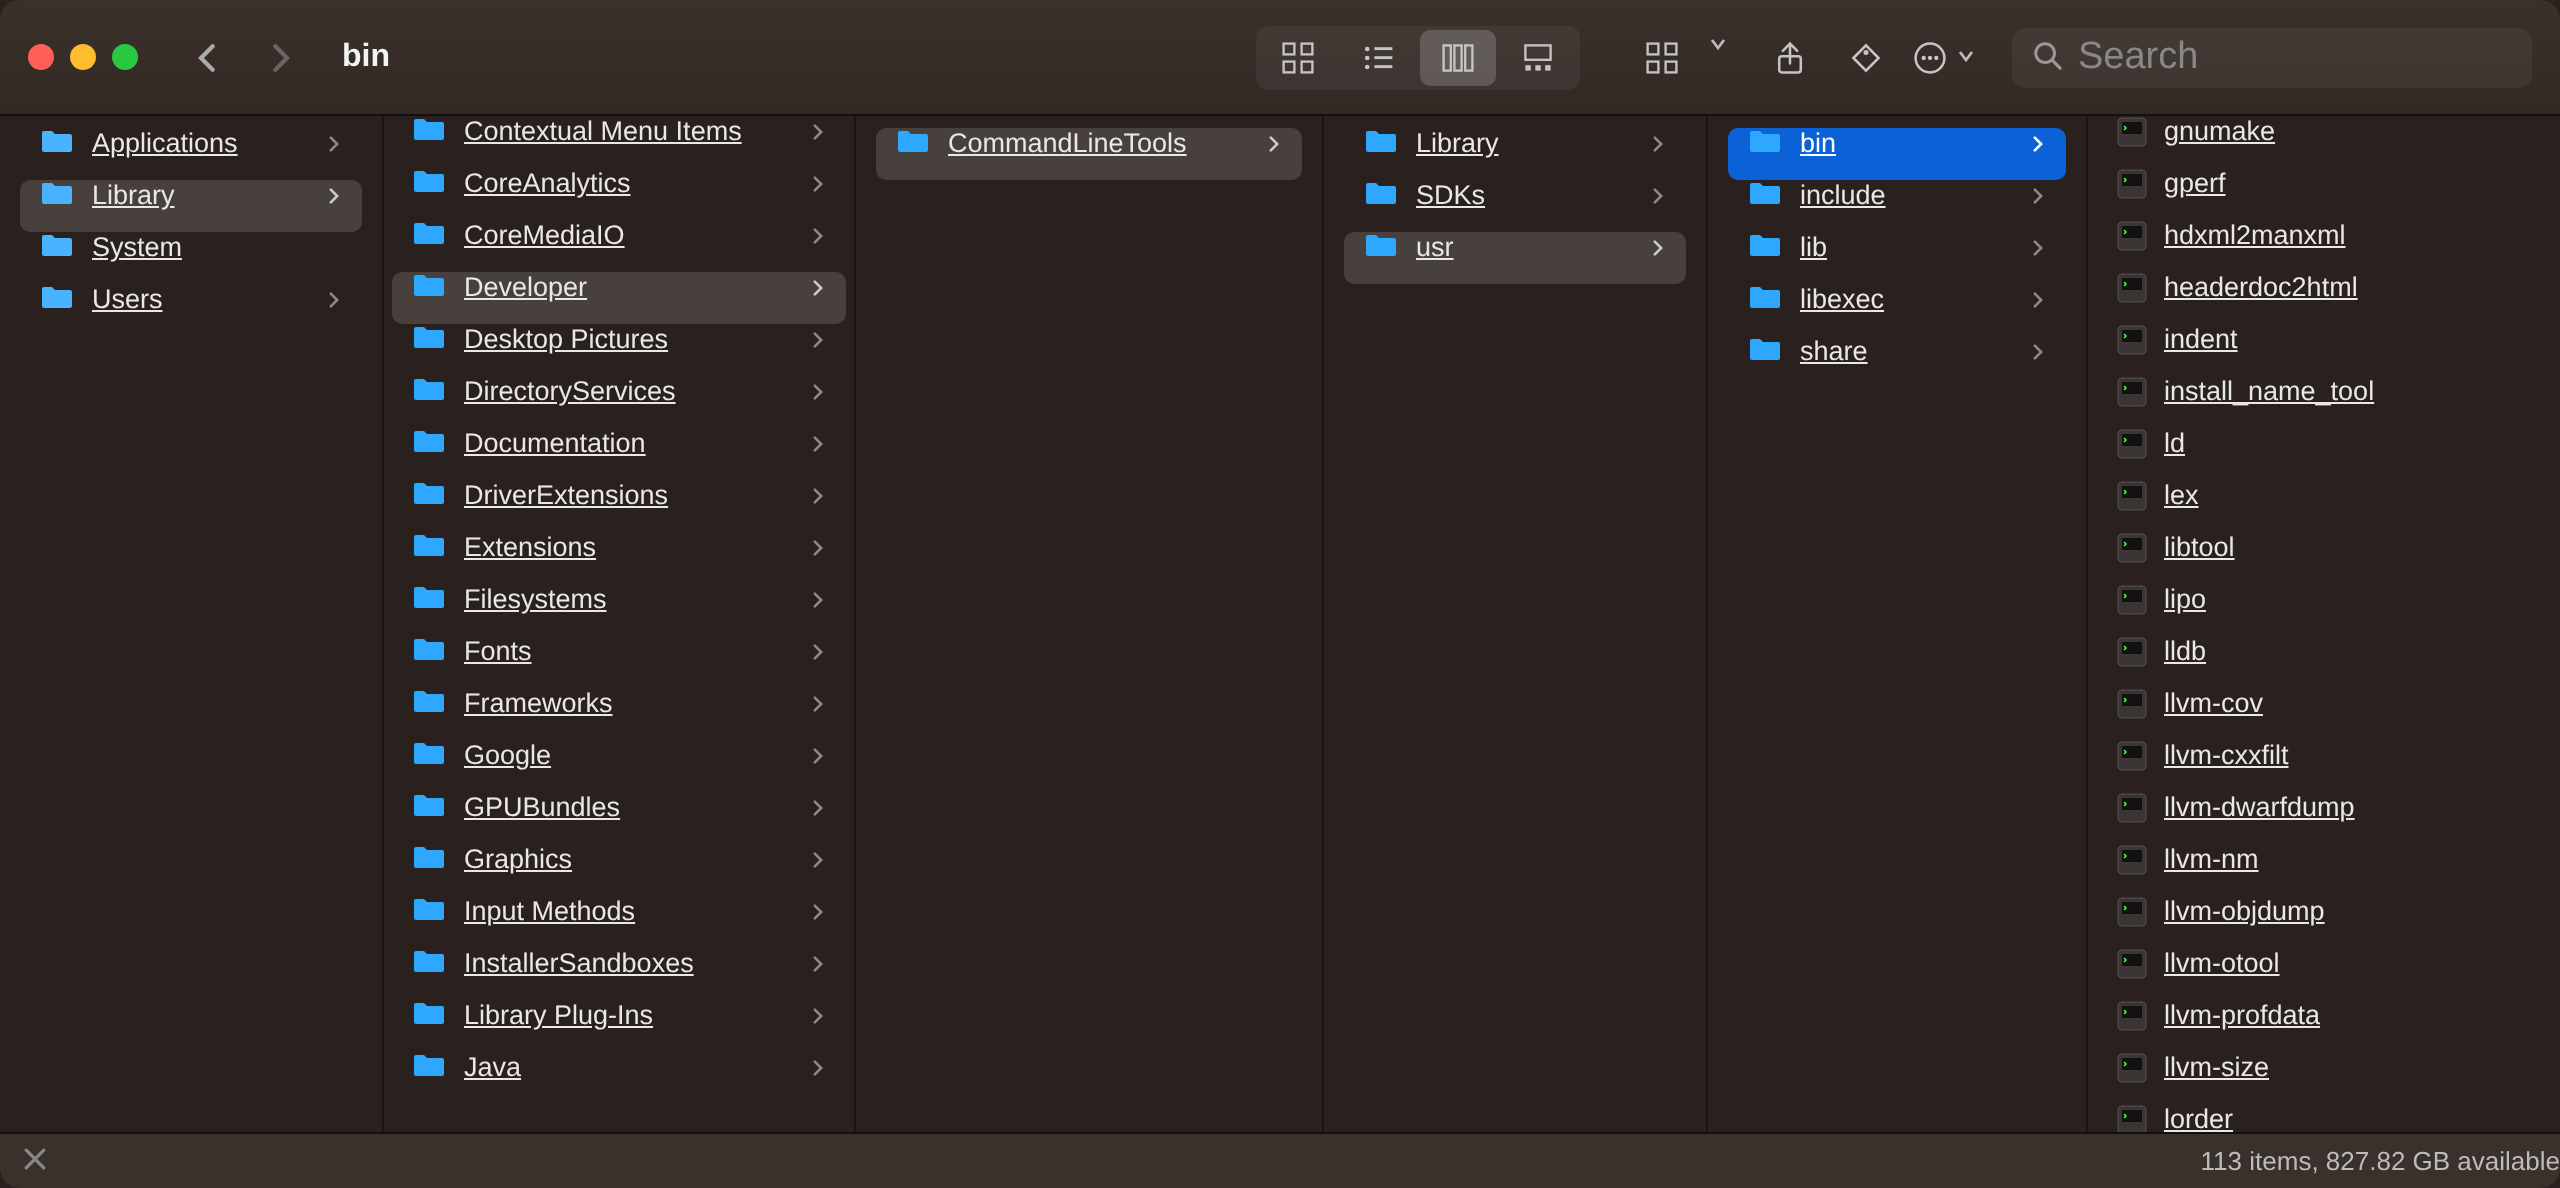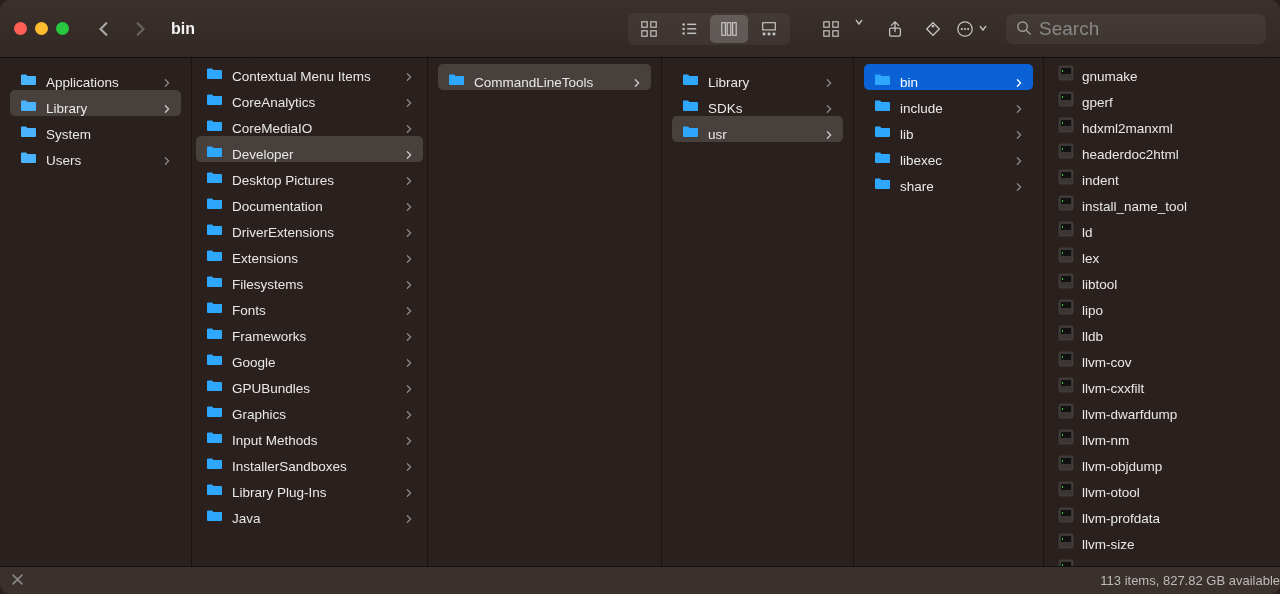--- a/index.html
+++ b/index.html
@@ -76,26 +76,27 @@
   .column.sidebar { width: 192px; padding: 6px; }
   .column.c1 { width: 236px; padding-top:0; }
   .column.c2 { width: 234px; padding:6px; }
   .column.c3 { width: 192px; padding:6px; }
   .column.c4 { width: 190px; padding:6px; }
   .column.c5 { flex: 1; border-right: none; padding-top:0; }
 
   .row {
     height: 26px;
     display: flex;
-    align-items: flex-end;
+    align-items: flex-start;
     padding: 0 10px;
     border-radius: 5px;
     margin: 0 4px;
     gap: 8px;
     cursor: pointer;
+    text-decoration: underline;
   }
   .row .label { flex: 1; white-space: nowrap; overflow: hidden; text-overflow: ellipsis; font-size:13.5px; }
   .row .chev { color: #8a8a8a; }
   .row.sel-grey { background: rgba(255,255,255,0.14); }
   .row.sel-grey .chev { color: #ccc; }
   .row.sel-blue { background: #0a62d6; color: #fff; }
   .row.sel-blue .chev { color: #fff; }
 
   .folder-icon { width: 18px; height: 14px; flex-shrink:0; }
   .file-icon { width: 16px; height: 16px; flex-shrink:0; }
@@ -333,20 +334,29 @@
           </svg></span>
         <span class="label">Desktop Pictures</span>
         <span class="chev"><svg viewBox="0 0 8 10">
             <use href="#chev-right"></use>
           </svg></span>
       </div>
       <div class="row">
         <span><svg class="folder-icon" viewBox="0 0 18 14">
             <use href="#folder-shape" class="col-folder"></use>
           </svg></span>
+        <span class="label">DirectoryServices</span>
+        <span class="chev"><svg viewBox="0 0 8 10">
+            <use href="#chev-right"></use>
+          </svg></span>
+      </div>
+      <div class="row">
+        <span><svg class="folder-icon" viewBox="0 0 18 14">
+            <use href="#folder-shape" class="col-folder"></use>
+          </svg></span>
         <span class="label">Documentation</span>
         <span class="chev"><svg viewBox="0 0 8 10">
             <use href="#chev-right"></use>
           </svg></span>
       </div>
       <div class="row">
         <span><svg class="folder-icon" viewBox="0 0 18 14">
             <use href="#folder-shape" class="col-folder"></use>
           </svg></span>
         <span class="label">DriverExtensions</span>

